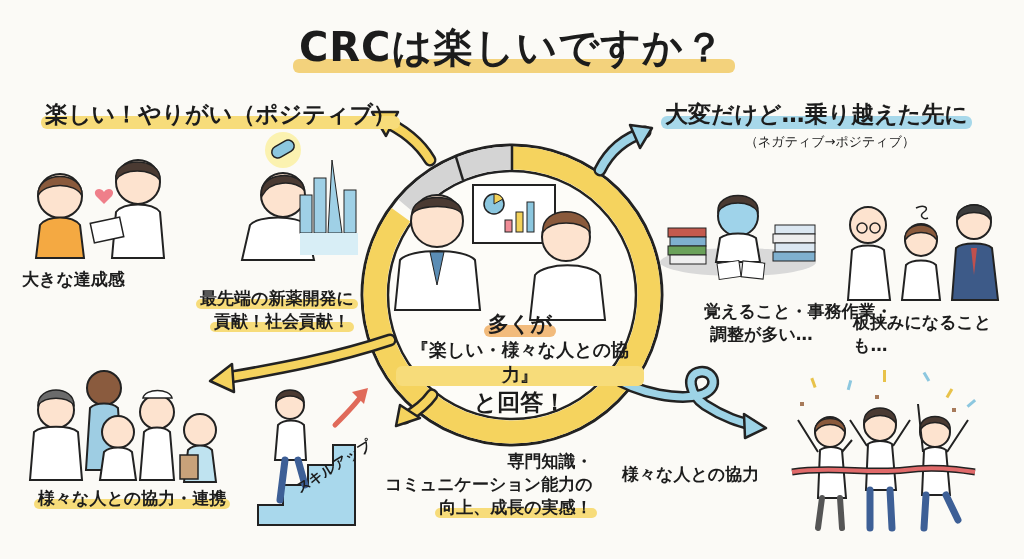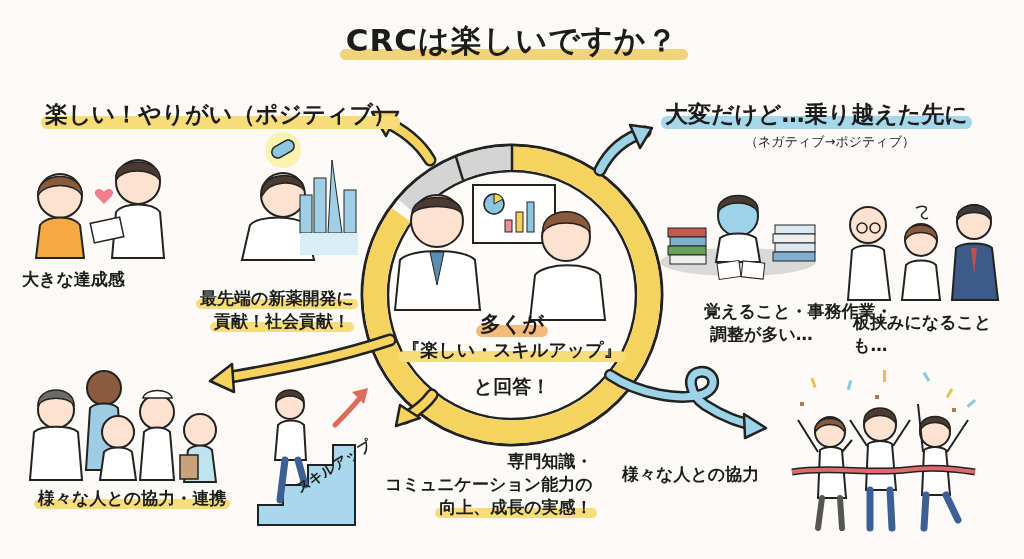--- a/index.html
+++ b/index.html
@@ -15,21 +15,21 @@
     .hl::after {
       content: ""; position: absolute; left: -4px; right: -4px; bottom: 1px;
       height: 42%; border-radius: 6px; z-index: -1;
     }
     .hl-y::after { background: #f7dc7a; }
     .hl-o::after { background: #f2bb7c; }
     .hl-b::after { background: #a7d8ea; }
 
     .title {
       left: 0; width: 1024px; top: 20px; text-align: center;
-      font-size: 31px; font-weight: bold; letter-spacing: 1px;
+      font-size: 40px; font-weight: bold; letter-spacing: 1px;
     }
     .title .hl::after { height: 26%; bottom: 2px; left: -6px; right: -10px; background: #f3d27c; }
 
     .sec-head { font-size: 23px; font-weight: bold; text-align: right; }
     .sec-sub { font-size: 13px; font-weight: normal; text-align: center; }
 
     .caption { font-size: 17px; font-weight: bold; line-height: 1.35; }
     .center-text { font-size: 21px; font-weight: bold; text-align: center; line-height: 1.35; }
 
     svg { position: absolute; left: 0; top: 0; overflow: visible; }
@@ -261,17 +261,17 @@
 </div>
 
 <div class="abs caption" style="left:853px; top:311px;">
   <span>板挟みになることも…</span>
 </div>
 
 <div class="abs caption" style="left:622px; top:463px;">
   <div>様々な人との協力</div>
 </div>
 
-<div class="abs center-text" style="left:392px; top:310px; width:240px;">
+<div class="abs center-text" style="left:400px; top:310px; width:240px;">
   <div><span class="hl hl-o">多くが</span></div>
-  <div style="font-size:18px;"><span class="hl hl-y">『楽しい・スキルアップ』</span></div>
-  <div style="font-size:19px;margin-top:11px;">と回答！</div>
+  <div style="font-size:18px;"><span class="hl hl-y">『楽しい・様々な人との協力』</span></div>
+  <div style="font-size:23px;">と回答！</div>
 </div>
 
 </body></html>

